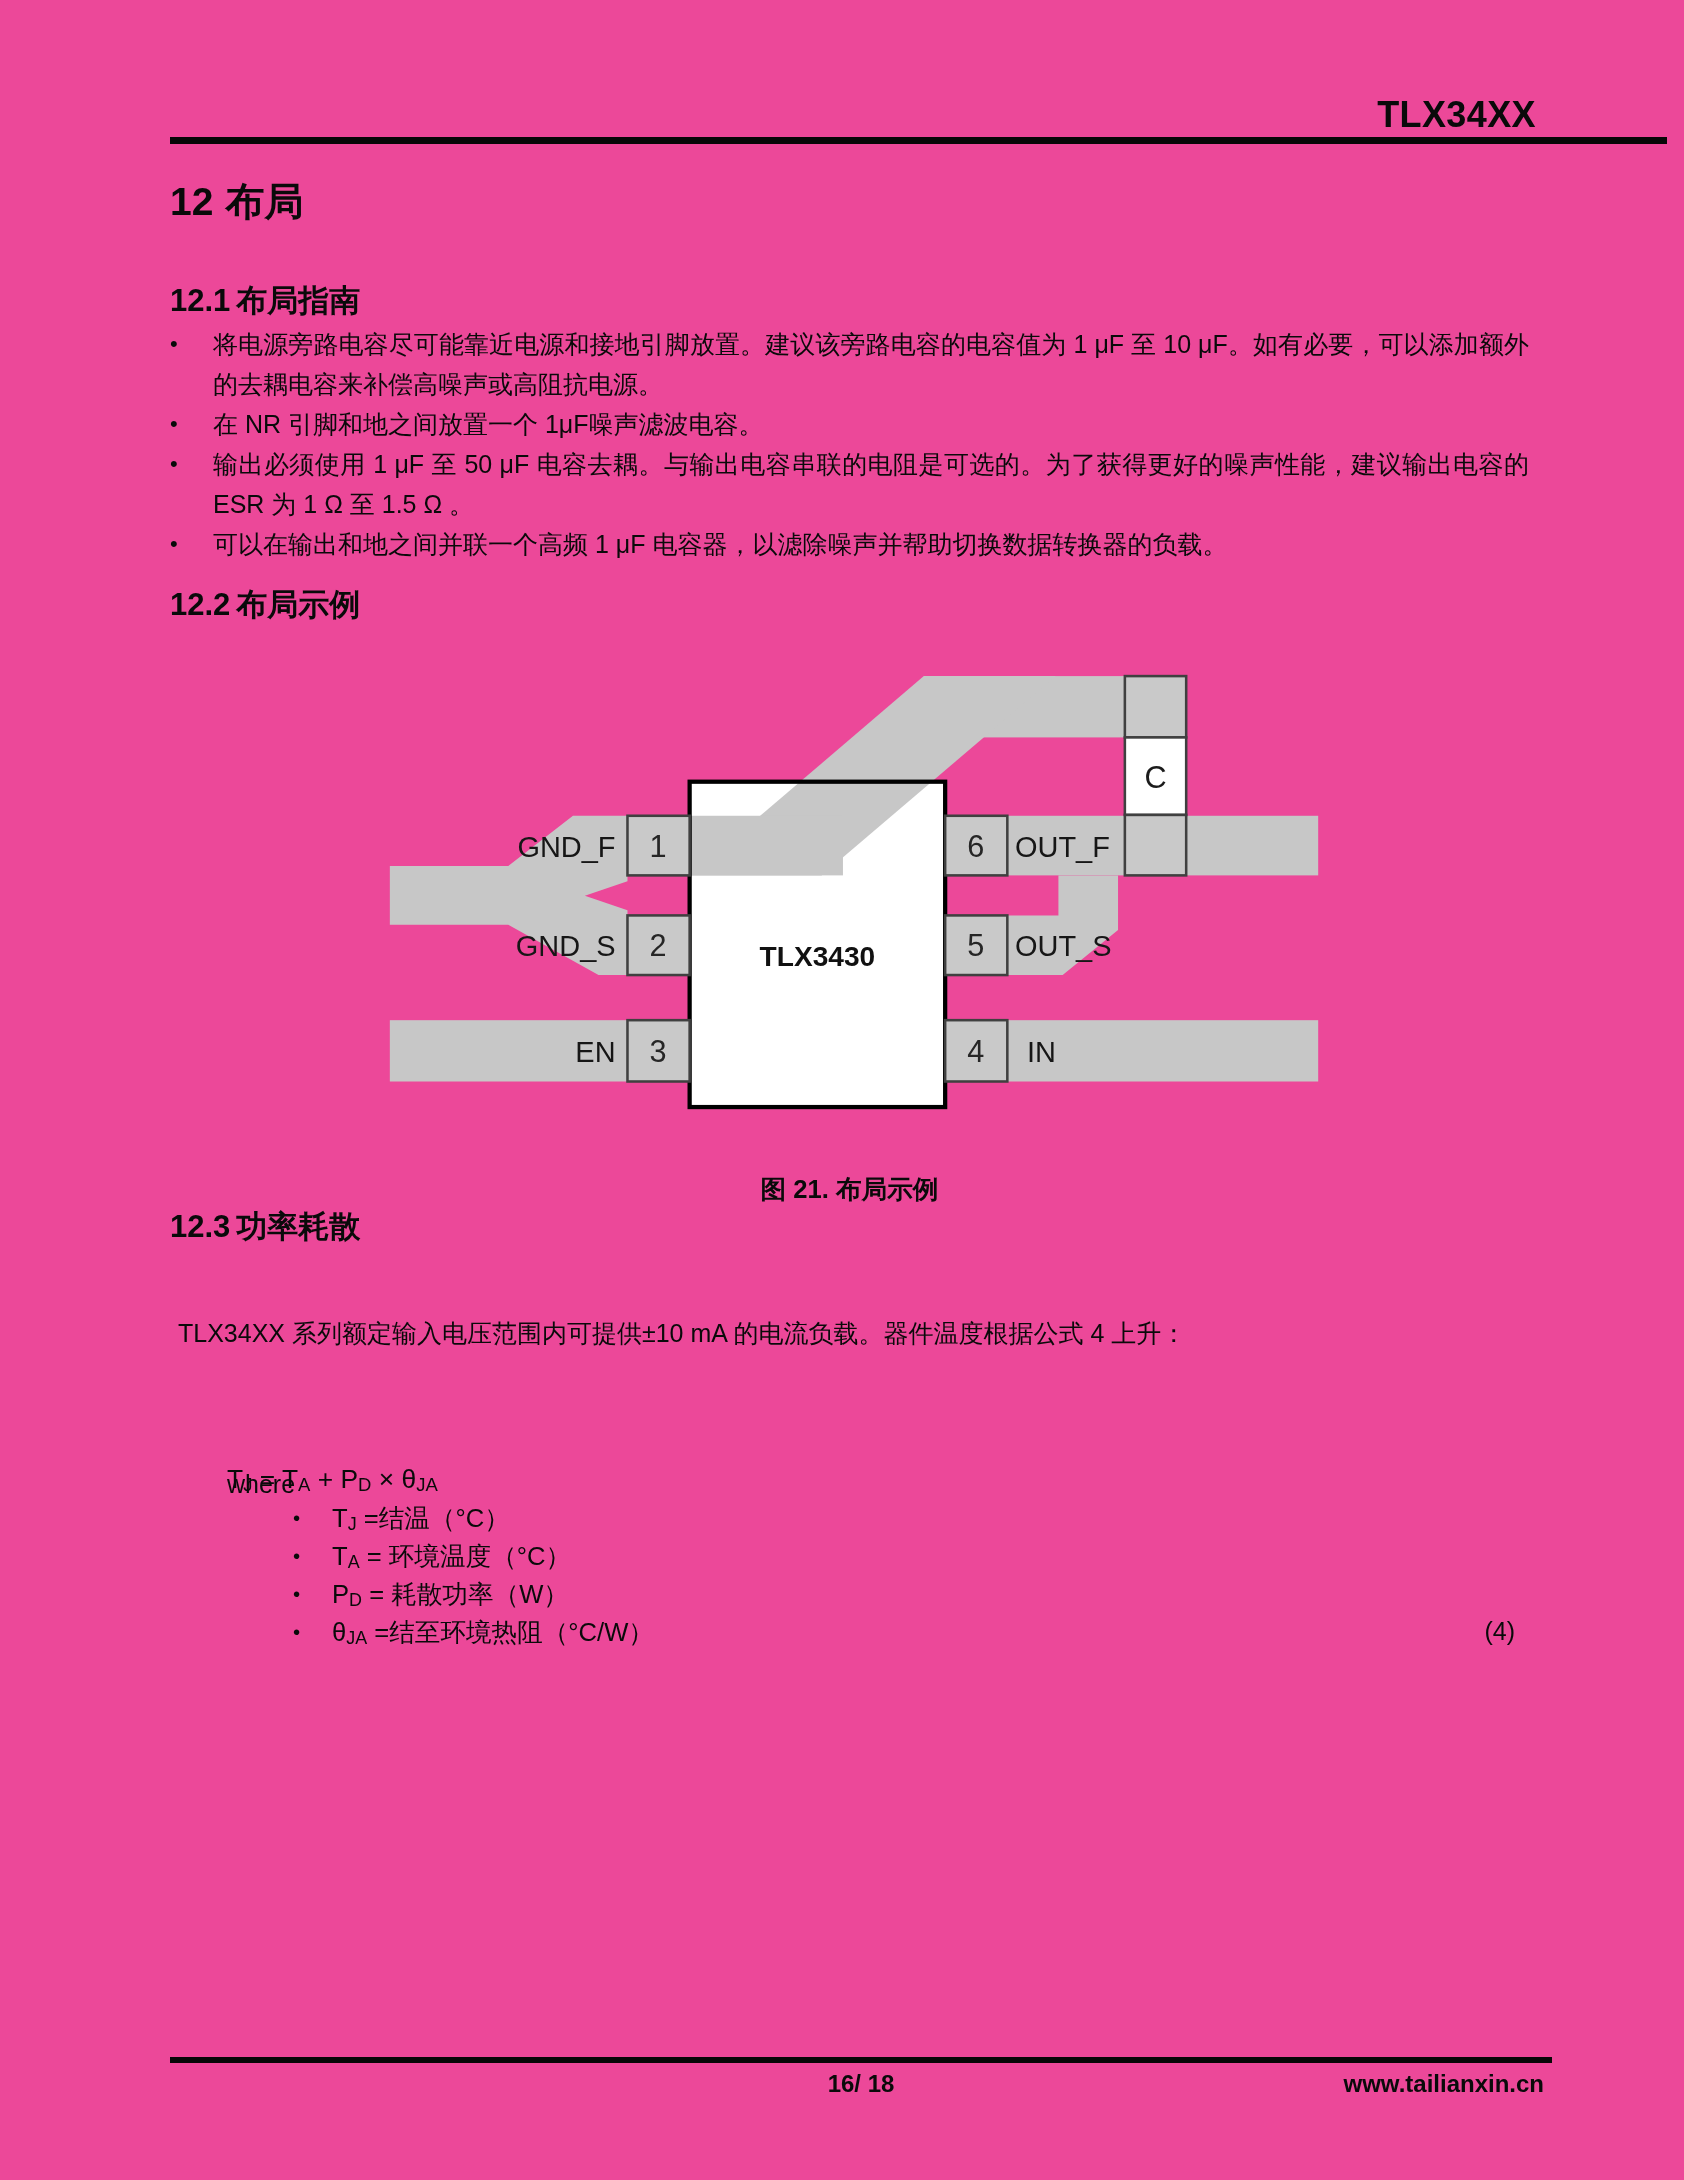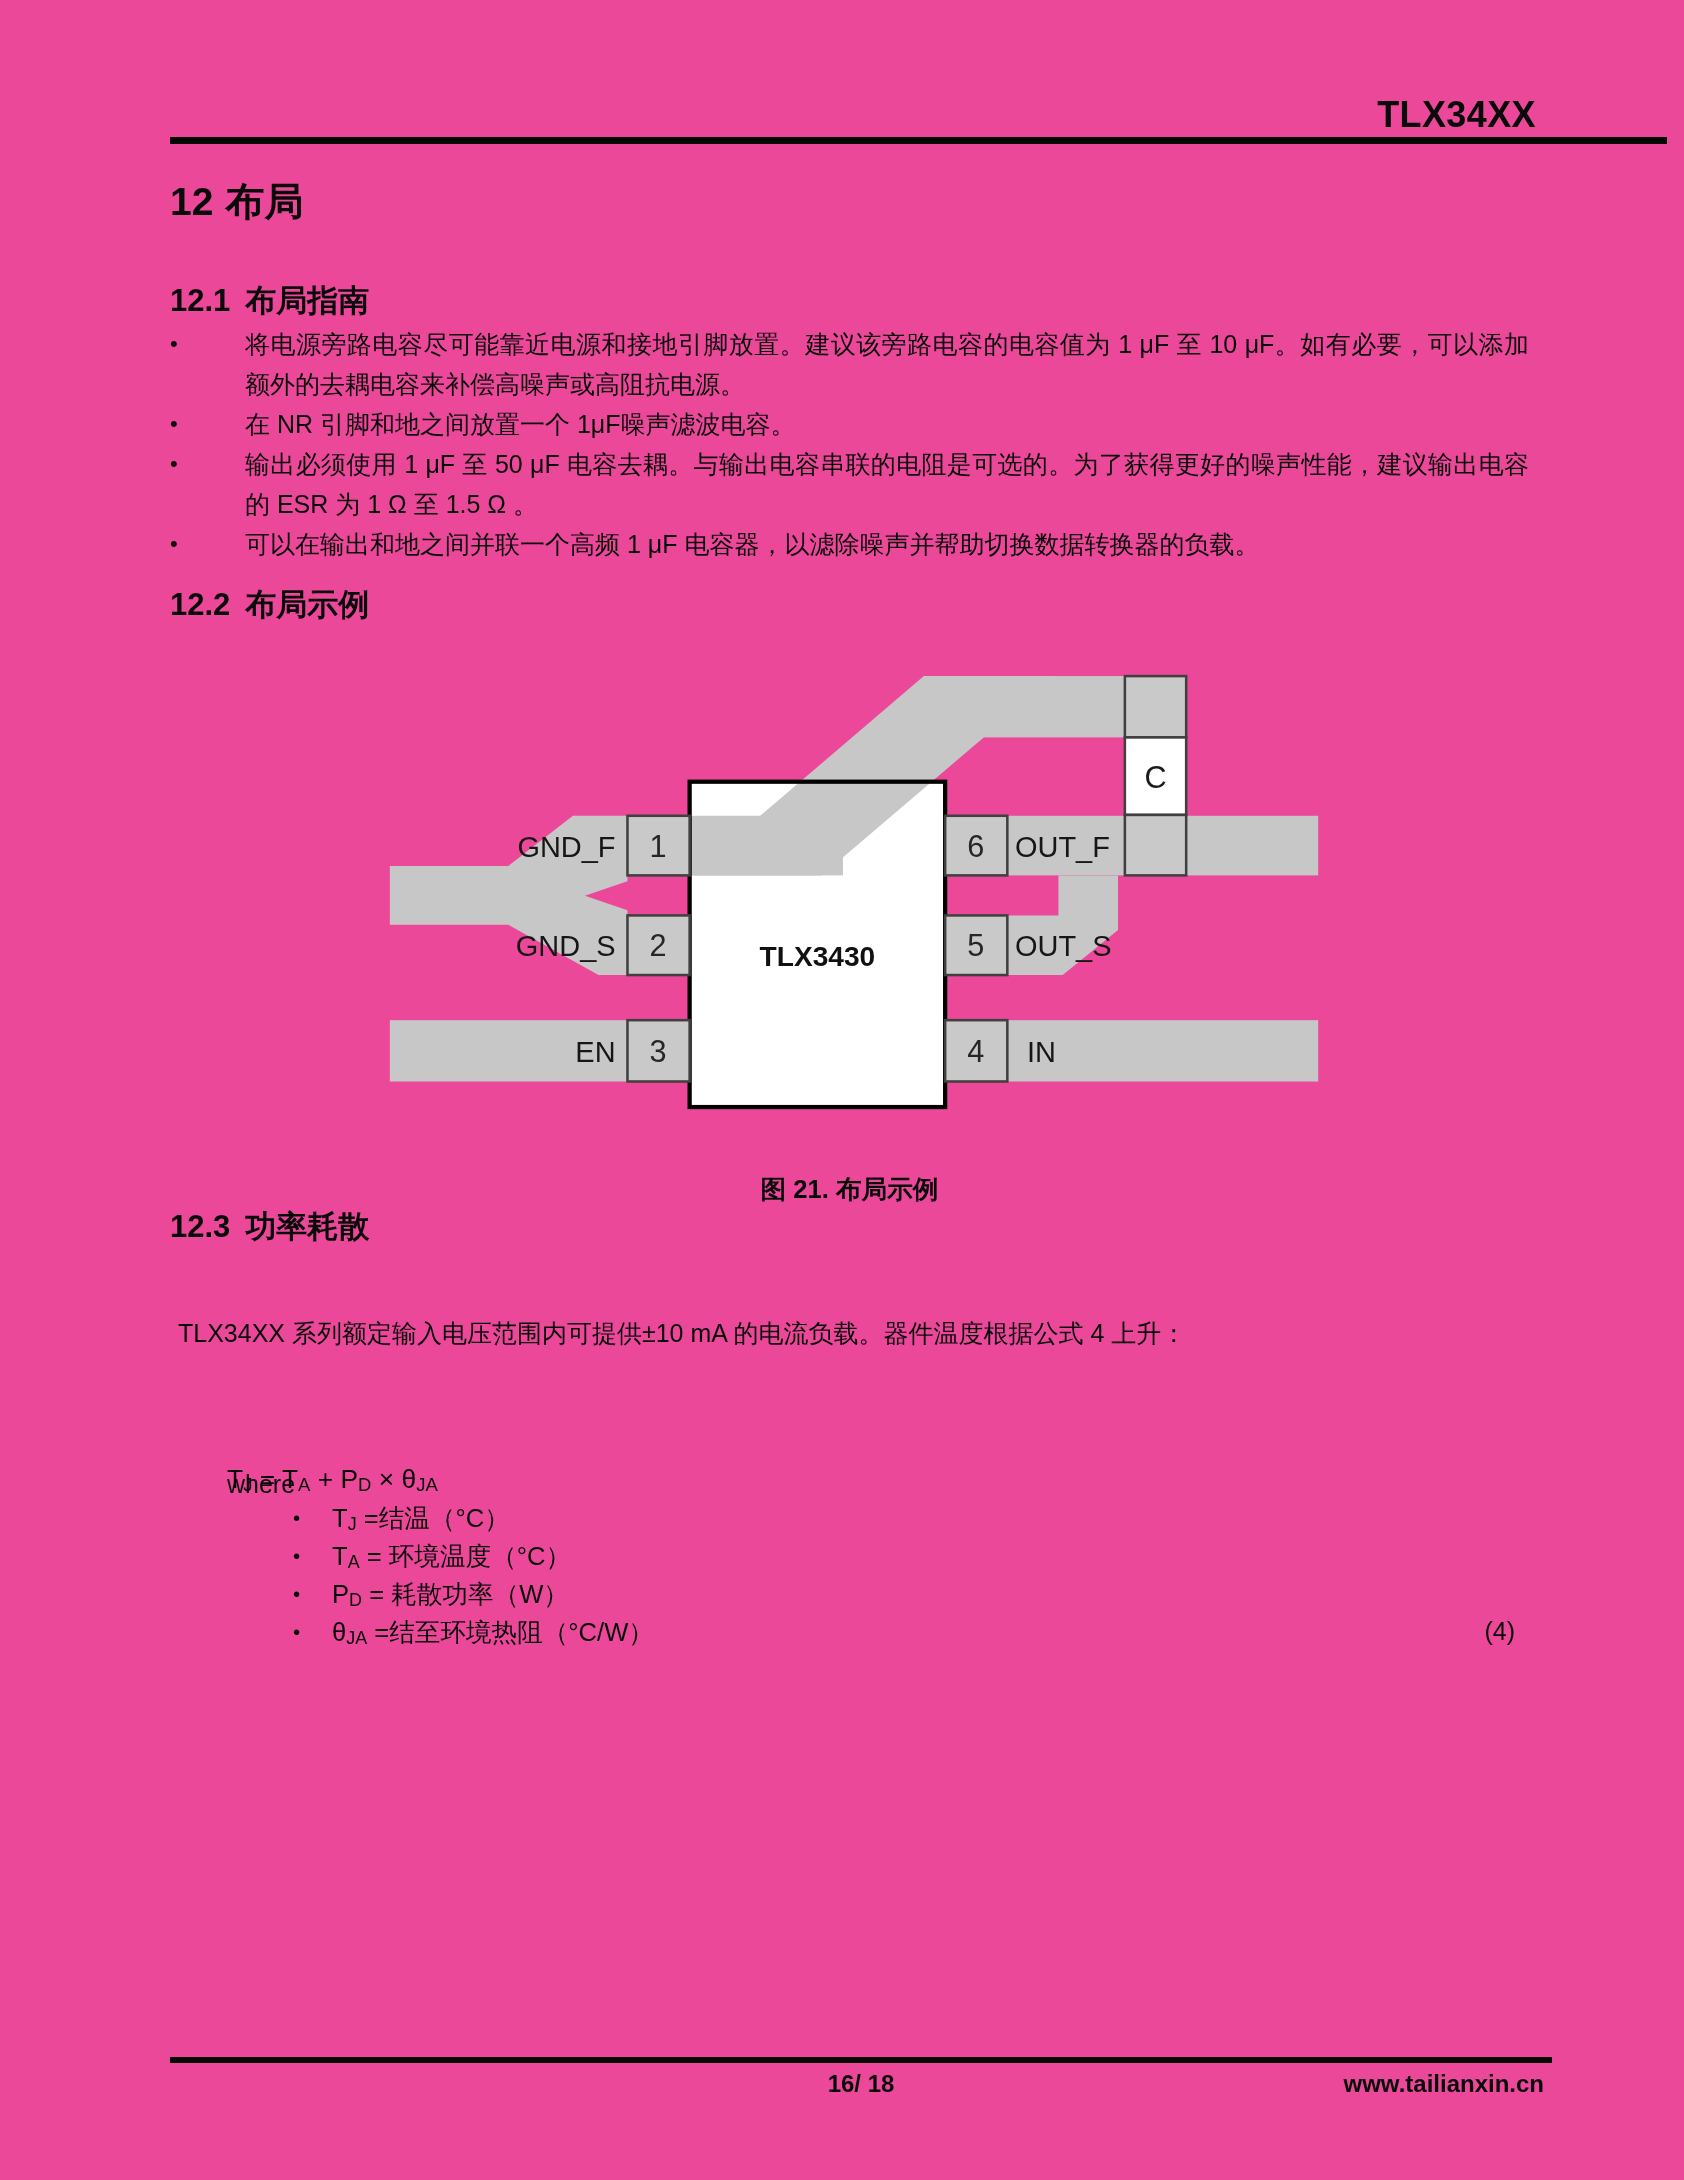--- a/index.html
+++ b/index.html
@@ -9,27 +9,27 @@
     overflow:hidden; margin:0 auto;
   }
   .abs { position:absolute; }
 
   .header-title { top:94px; right:149px; font-size:36px; font-weight:bold; letter-spacing:0.4px; }
   .top-rule   { top:137px; left:170px; width:1497px; height:6.8px; background:#070707; }
 
   .h12  { top:175px; left:170px; font-size:39px; font-weight:bold; }
   .h12 .sec-title { margin-left:12px; }
   .hsub { left:170px; font-size:31px; font-weight:bold; }
-  .hsub .sec-title { margin-left:15px; }
+  .hsub .sec-title { margin-left:6px; }
   .h121 { top:280px; } .h122 { top:584px; } .h123 { top:1206px; }
 
   .bullets { top:324px; left:170px; width:1359px; font-size:25px; line-height:40px; }
   .bullet-row { display:flex; }
   .bullet-marker { width:43px; flex:0 0 43px; font-size:22px; }
-  .bullet-text { flex:1; text-align:justify;margin-left:32px; }
+  .bullet-text { flex:1; text-align:justify; }
 
   .fig-svg { left:366px; top:647px; }
   .trace { fill:#c7c7c7; }
   .pad   { fill:#c9c9c9; stroke:#404040; stroke-width:3px; }
   .cap-body { fill:#ffffff; stroke:#404040; stroke-width:3px; }
   .chip-fill { fill:#ffffff; }
   .chip-border { fill:none; stroke:#000000; stroke-width:5px; }
   .dlabel { font-family:"Liberation Sans","DejaVu Sans",sans-serif; font-size:34px; fill:#161616; }
   .dnum   { font-family:"Liberation Sans","DejaVu Sans",sans-serif; font-size:36px; fill:#262626; }
   .dchip  { font-family:"Liberation Sans","DejaVu Sans",sans-serif; font-size:33px; font-weight:bold; fill:#111; }

